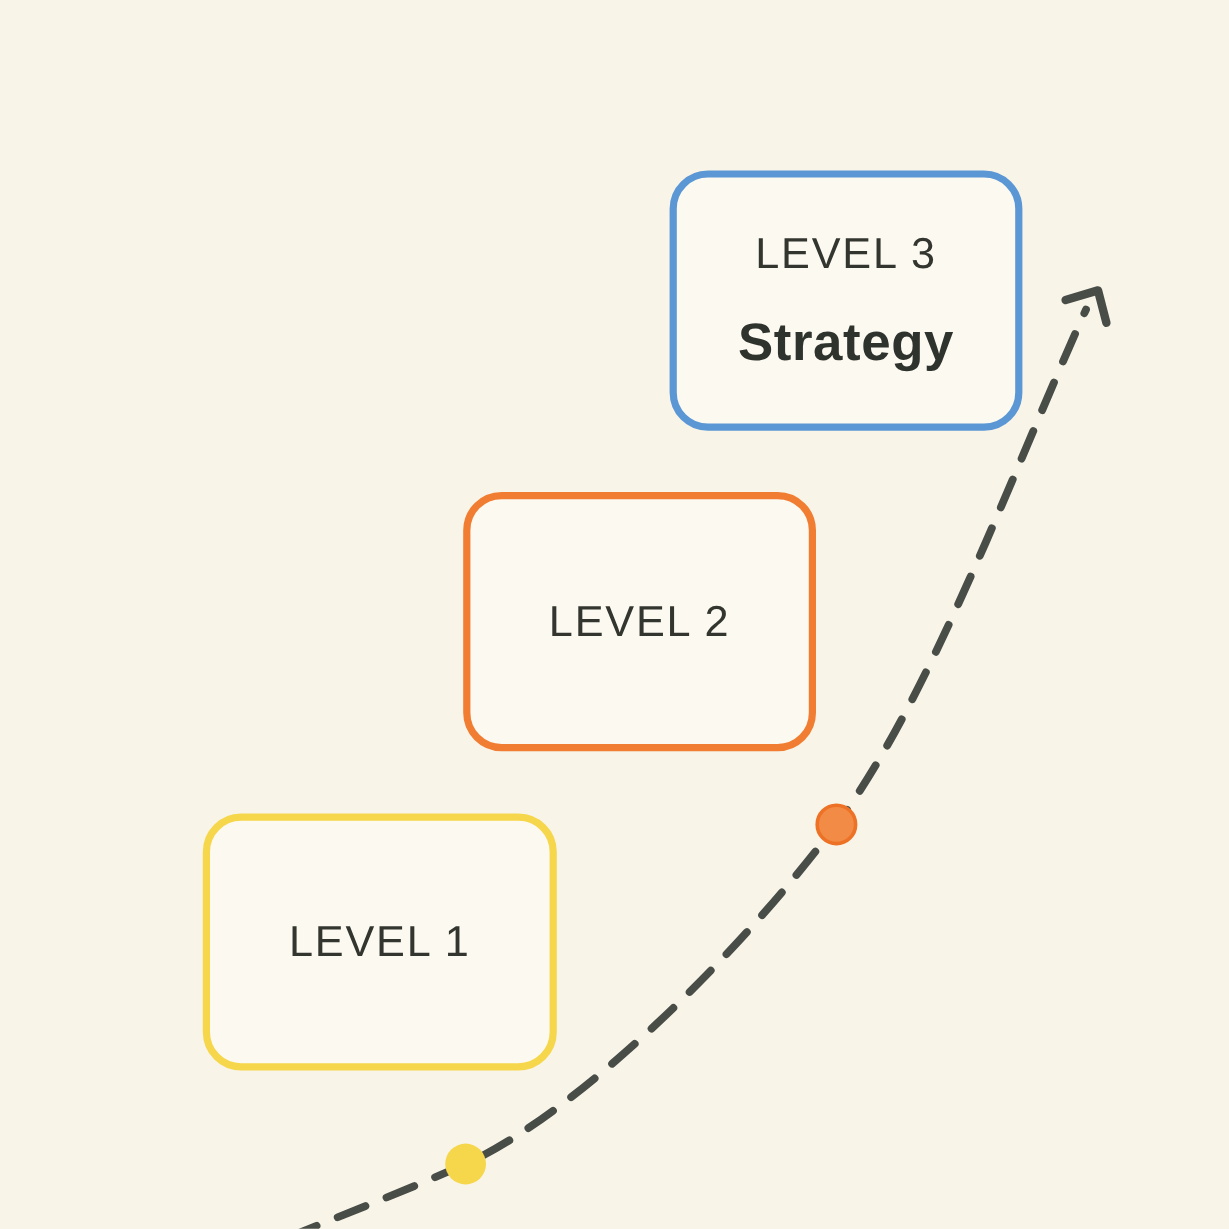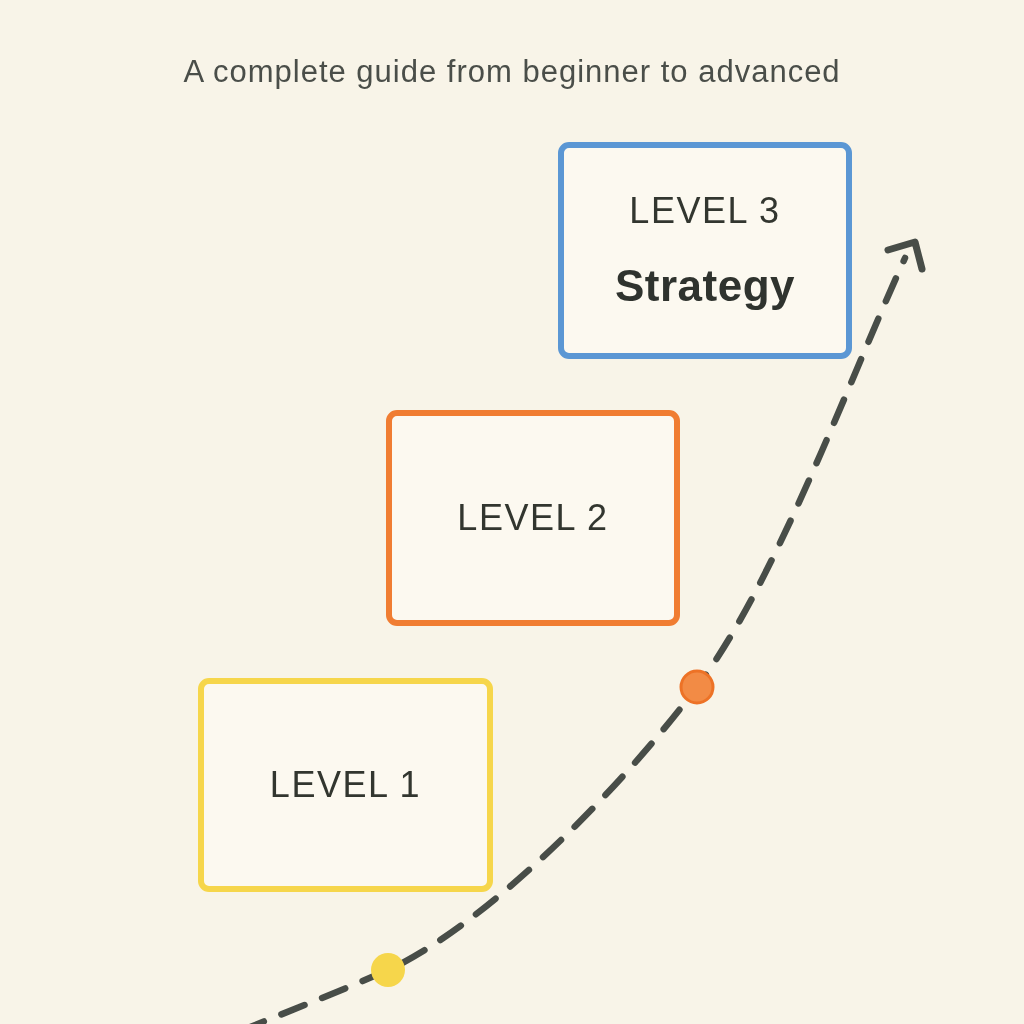--- a/index.html
+++ b/index.html
@@ -29,29 +29,29 @@
   }
   svg.curve-layer {
     position: absolute;
     inset: 0;
     width: 1024px;
     height: 1024px;
   }
   .level-box {
     position: absolute;
     border: 6px solid #999;
-    border-radius: 11px;
+    border-radius: 32px;
     background: #fcf9f0;
     display: flex;
     flex-direction: column;
     align-items: center;
     justify-content: center;
     gap: 26px;
   }
-  .box-l1 { left: 198px; top: 678px; width: 295px; height: 214px; }
+  .box-l1 { left: 169px; top: 678px; width: 295px; height: 214px; }
   .box-l2 { left: 386px; top: 410px; width: 294px; height: 216px; }
   .box-l3 { left: 558px; top: 142px; width: 294px; height: 217px; }
   .level-label {
     font-size: 36px;
     font-weight: 500;
     letter-spacing: 1.5px;
     line-height: 44px;
     color: #32362f;
   }
   .level-name {
@@ -60,21 +60,20 @@
     letter-spacing: 0.5px;
     line-height: 54px;
     color: #2f332e;
   }
 </style>
 </head>
 <body>
 
 <div class="canvas">
 
-  <div class="title" style="color: rgb(74, 78, 73);">A complete guide from beginner to advanced</div>
 
   <svg class="curve-layer" viewBox="0 0 1024 1024">
     <path d="M 200 1048 C 265 1020, 325 998, 388 970 C 480 928, 612 800, 697 687 C 775 583, 845 390, 905 258" fill="none" stroke="#484d48" stroke-width="6.5" stroke-dasharray="25 19" stroke-linecap="round" style="stroke: rgb(72, 77, 72);"></path>
     <polyline points="888,250 915,242 922,269" fill="none" stroke="#484d48" stroke-width="7" stroke-linecap="round" stroke-linejoin="round" style="stroke: rgb(72, 77, 72);"></polyline>
     <circle cx="388" cy="970" r="17" fill="#f6d64b" style="fill: rgb(246, 214, 75);"></circle>
     <circle cx="697" cy="687" r="16" fill="#f28b45" stroke="#ed7226" stroke-width="3" style="fill: rgb(242, 139, 69);"></circle>
   </svg>
 
   <div class="level-box box-l1" style="border-color: rgb(246, 214, 75);">
     <div class="level-label">LEVEL 1</div>

